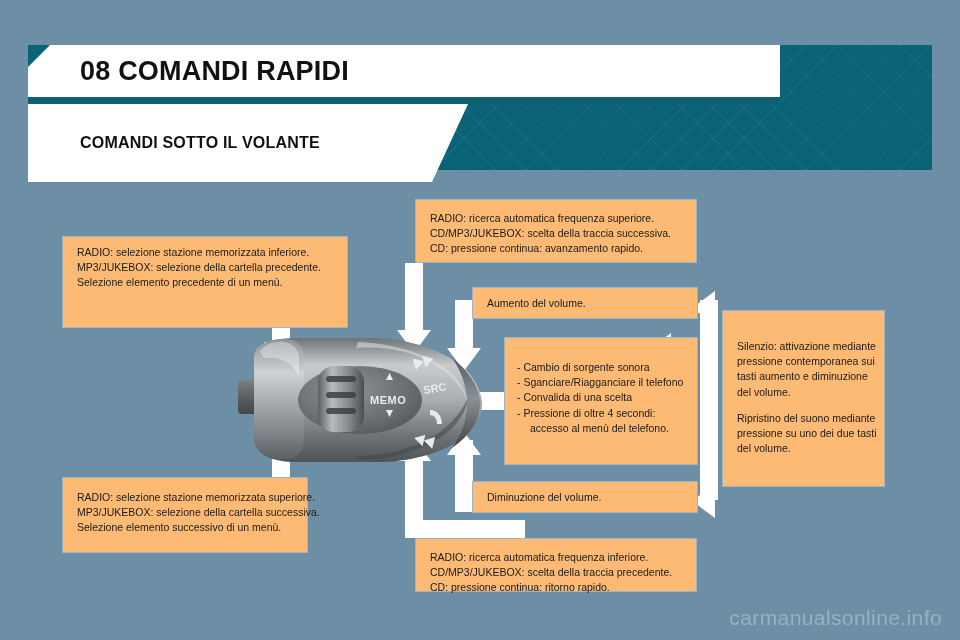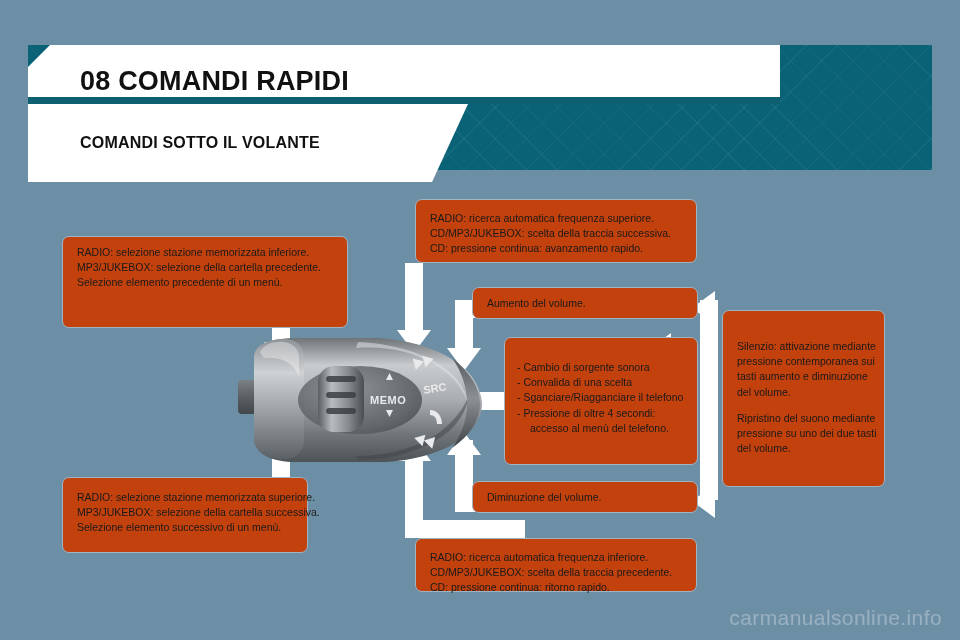--- a/index.html
+++ b/index.html
@@ -23,21 +23,21 @@
   
   .chapter-band {
     position: absolute;
     left: 28px;
     top: 45px;
     width: 752px;
     height: 52px;
     background: #ffffff;
     clip-path: polygon(22px 0, 100% 0, 100% 100%, 0 100%, 0 22px);
     display: flex;
-    align-items: flex-end;
+    align-items: center;
   }
   .chapter-title {
     font-size: 27px;
     font-weight: bold;
     color: #111111;
     letter-spacing: 0.2px;
     margin-left: 52px;
     white-space: nowrap;
   }
   .chapter-rule {
@@ -76,23 +76,23 @@
     background: #0a6276;
     background-image:
       repeating-linear-gradient(135deg, rgba(255,255,255,0.05) 0 1px, transparent 1px 22px),
       repeating-linear-gradient(45deg, rgba(255,255,255,0.05) 0 1px, transparent 1px 22px);
     z-index: -1;
   }
 
   
   .callout {
     position: absolute;
-    background: #c2410c;
+    background: #fdba74;
     border: 1px solid #9fb4c2;
-    border-radius: 7px;
+    border-radius: 0;
     padding: 10px 14px;
     font-size: 10.5px;
     line-height: 1.45;
     color: #1a1a1a;
   }
   .callout p { margin: 0; white-space: nowrap; }
   .callout p.spacer { height: 11px; }
   .callout ul { list-style: none; }
   .callout li {
     white-space: nowrap;
@@ -346,22 +346,22 @@
     <p>Aumento del volume.</p>
   </div>
 
   <div class="callout" id="box-vol-down">
     <p>Diminuzione del volume.</p>
   </div>
 
   <div class="callout" id="box-source">
     <ul>
       <li>-  Cambio di sorgente sonora</li>
+      <li>-  Sganciare/Riagganciare il telefono</li>
       <li>-  Convalida di una scelta</li>
-      <li>-  Sganciare/Riagganciare il telefono</li>
       <li>-  Pressione di oltre 4 secondi:</li>
       <li class="cont">accesso al menù del telefono.</li>
     </ul>
   </div>
 
   <div class="callout" id="box-mute">
     <p>Silenzio: attivazione mediante</p>
     <p>pressione contemporanea sui</p>
     <p>tasti aumento e diminuzione</p>
     <p>del volume.</p>

